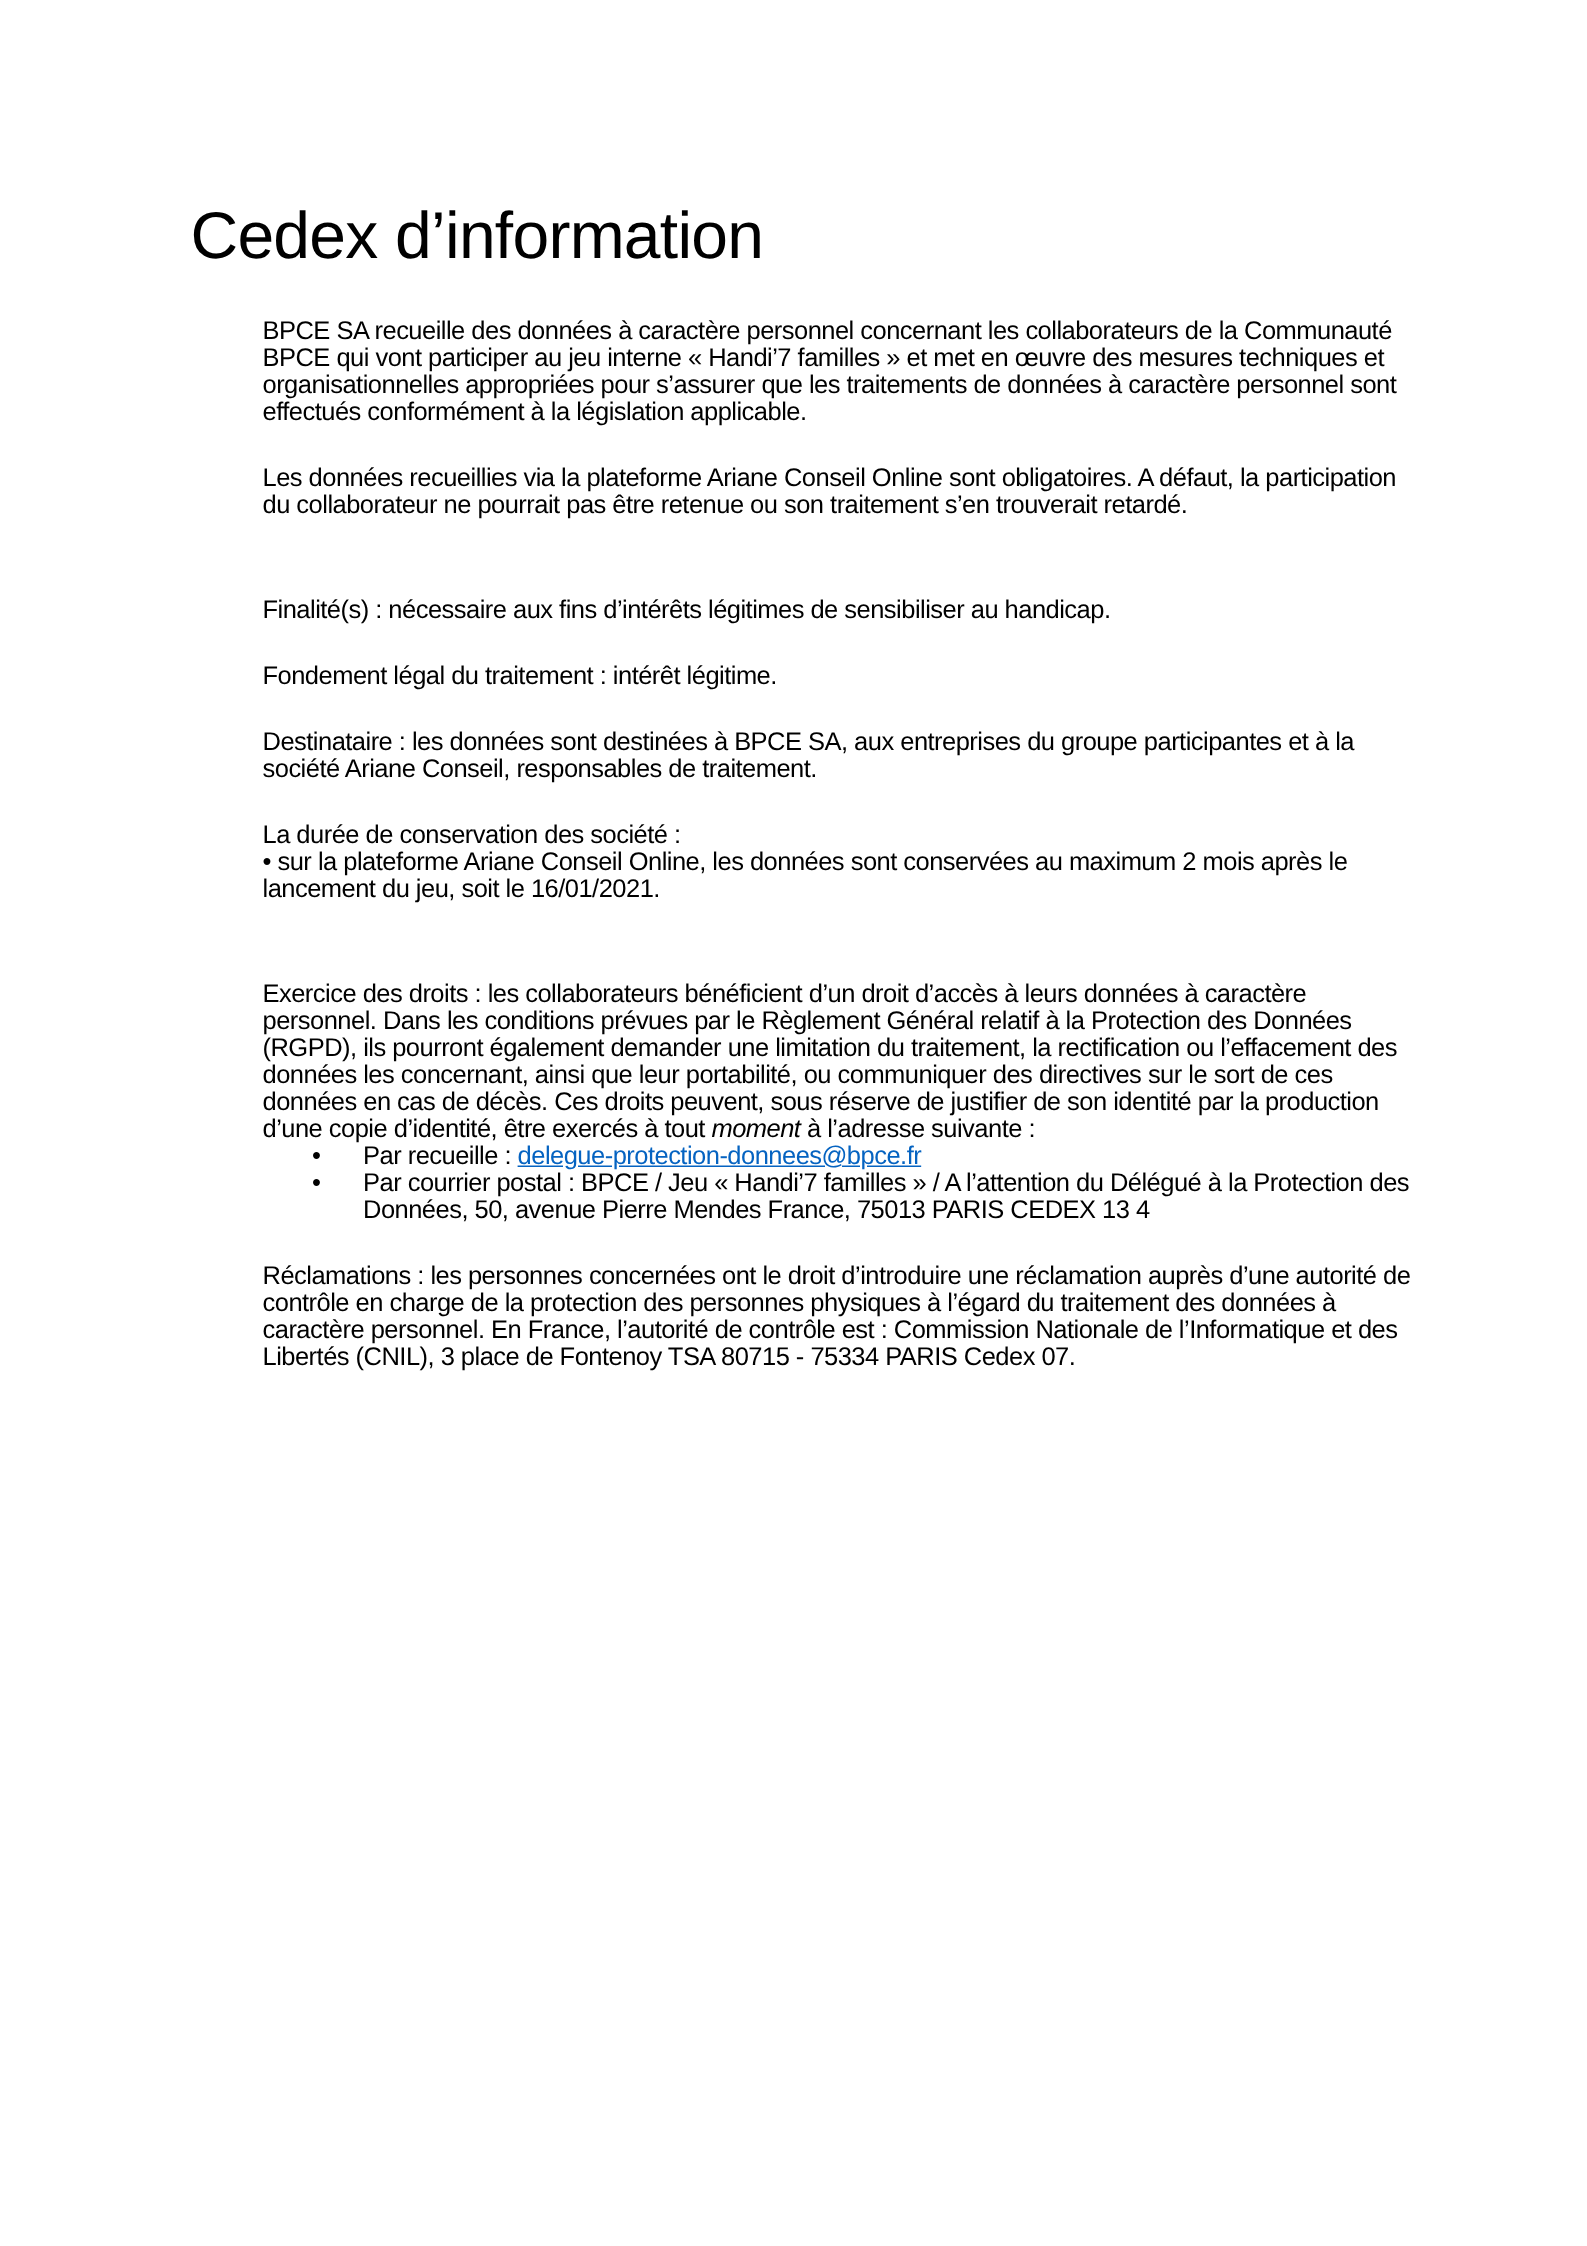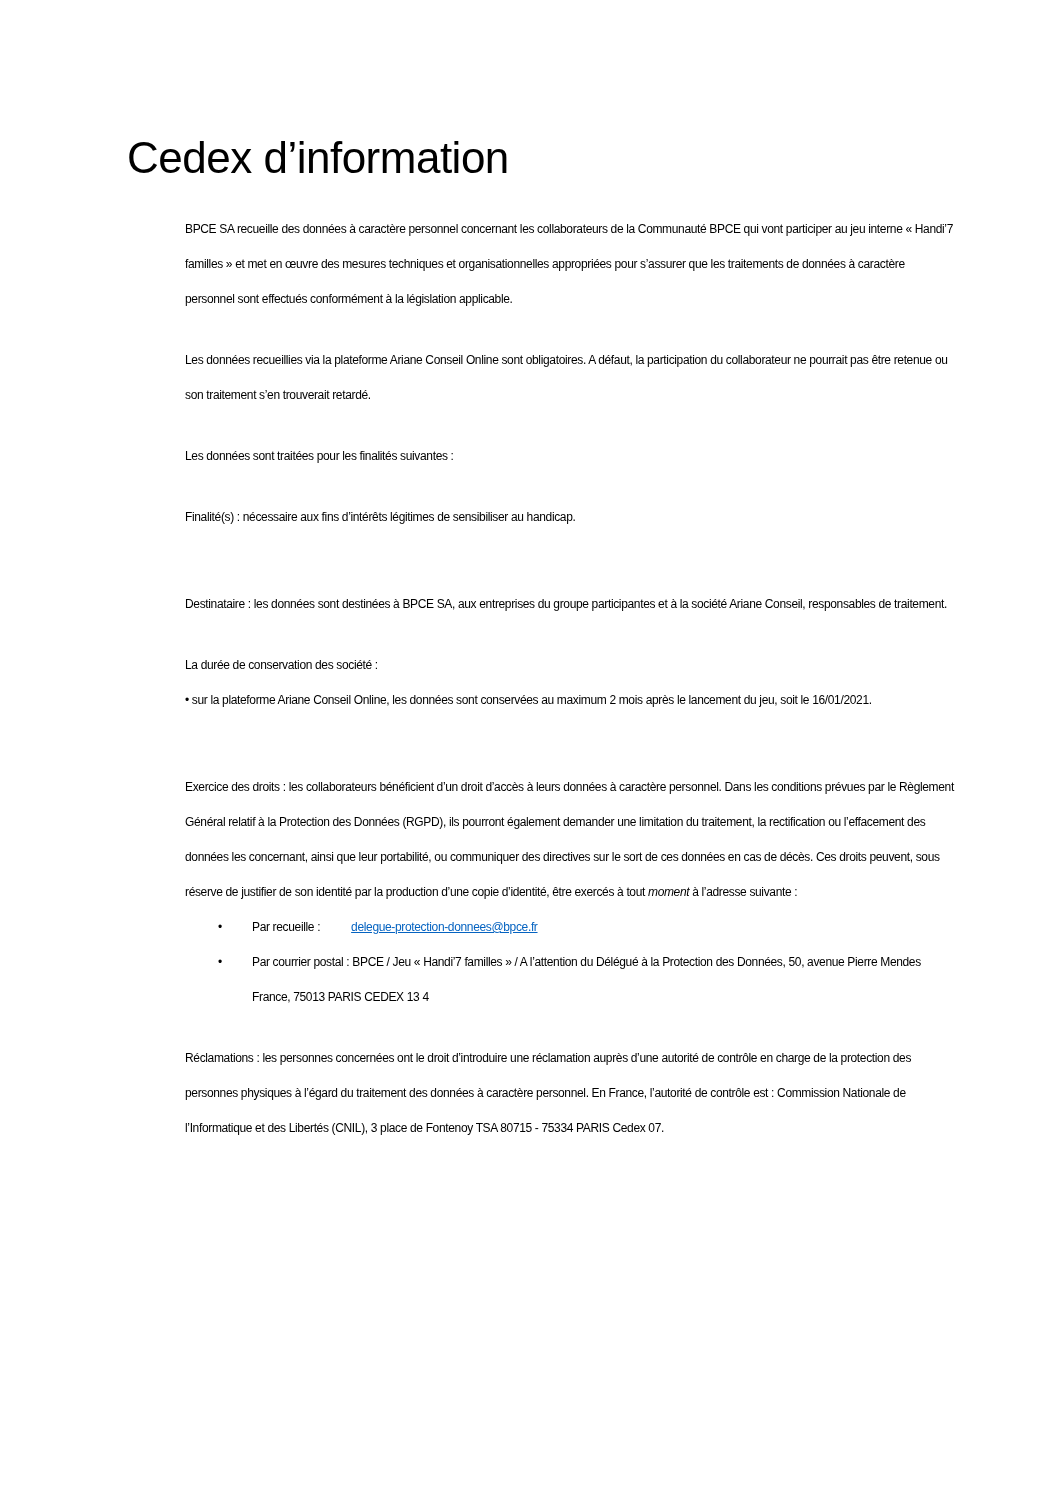--- a/index.html
+++ b/index.html
@@ -1,48 +1,48 @@
 <!DOCTYPE html>
 <html><head>
 <meta charset="utf-8">
 <style>
   html, body { margin: 0; padding: 0; background: #ffffff; }
   body { width: 1058px; height: 1497px; position: relative; overflow: hidden;
          font-family: "Liberation Sans", sans-serif; color: #000; }
   .title { position: absolute; left: 127px; top: 128px; font-size: 44px; font-weight: normal;
            letter-spacing: -0.5px; margin: 0; line-height: 60px; }
-  .content { position: absolute; left: 185px; top: 212px; width: 770px;
-             font-size: 12px; line-height: 35px; letter-spacing: -0.35px; }
+  .content { position: absolute; left: 175px; top: 212px; width: 770px;
+             font-size: 17px; line-height: 18px; letter-spacing: -0.35px; }
   .para { margin: 0; }
   .gap1 { height: 26px; }
   .gap2 { height: 52px; }
   b { font-weight: normal; }
   .bullet-list { margin: 0; padding: 0; list-style: none; }
   .bullet-list li { position: relative; padding-left: 67px; }
   .bullet-list li .dot { position: absolute; left: 33px; top: 0; }
-  a.link { color: #0563c1; text-decoration: underline; margin-left: 28px; }
+  a.link { color: #0563c1; text-decoration: underline; }
 </style>
 </head>
 <body>
 
 <h1 class="title">Cedex d’information</h1>
 
 <div class="content">
   <p class="para">BPCE SA recueille des données à caractère personnel concernant les collaborateurs de la Communauté BPCE qui vont participer au jeu interne « Handi’7 familles » et met en œuvre des mesures techniques et organisationnelles appropriées pour s’assurer que les traitements de données à caractère personnel sont effectués conformément à la législation applicable.</p>
   <div class="gap1"></div>
 
   <p class="para">Les données recueillies via la plateforme Ariane Conseil Online sont obligatoires. A défaut, la participation du collaborateur ne pourrait pas être retenue ou son traitement s’en trouverait retardé.</p>
   <div class="gap1"></div>
 
-  <p class="para">Les données sont traitées pour les finalités suivantes :</p>
   <div class="gap1"></div>
 
   <p class="para"><b>Finalité(s) :</b><span> nécessaire aux fins d’intérêts légitimes de sensibiliser au handicap.</span></p>
   <div class="gap1"></div>
 
+  <p class="para"><b>Fondement légal du traitement :</b><span> intérêt légitime.</span></p>
   <div class="gap1"></div>
 
   <p class="para"><b>Destinataire :</b><span> les données sont destinées à BPCE SA, aux entreprises du groupe participantes et à la société Ariane Conseil, responsables de traitement.</span></p>
   <div class="gap1"></div>
 
   <p class="para"><b>La durée de conservation des société :</b></p>
   <p class="para"><span>•</span><span> sur la plateforme Ariane Conseil Online, les données sont conservées au maximum 2 mois après le lancement du jeu, soit le 16/01/2021.</span></p>
   <div class="gap2"></div>
 
   <p class="para"><b>Exercice des droits :</b><span> les collaborateurs bénéficient d’un droit d’accès à leurs données à caractère personnel. Dans les conditions prévues par le Règlement Général relatif à la Protection des Données (RGPD), ils pourront également demander une limitation du traitement, la rectification ou l’effacement des données les concernant, ainsi que leur portabilité, ou communiquer des directives sur le sort de ces données en cas de décès. Ces droits peuvent, sous réserve de justifier de son identité par la production d’une copie d’identité, être exercés à tout </span><i>moment</i><span> à l’adresse suivante :</span></p>

